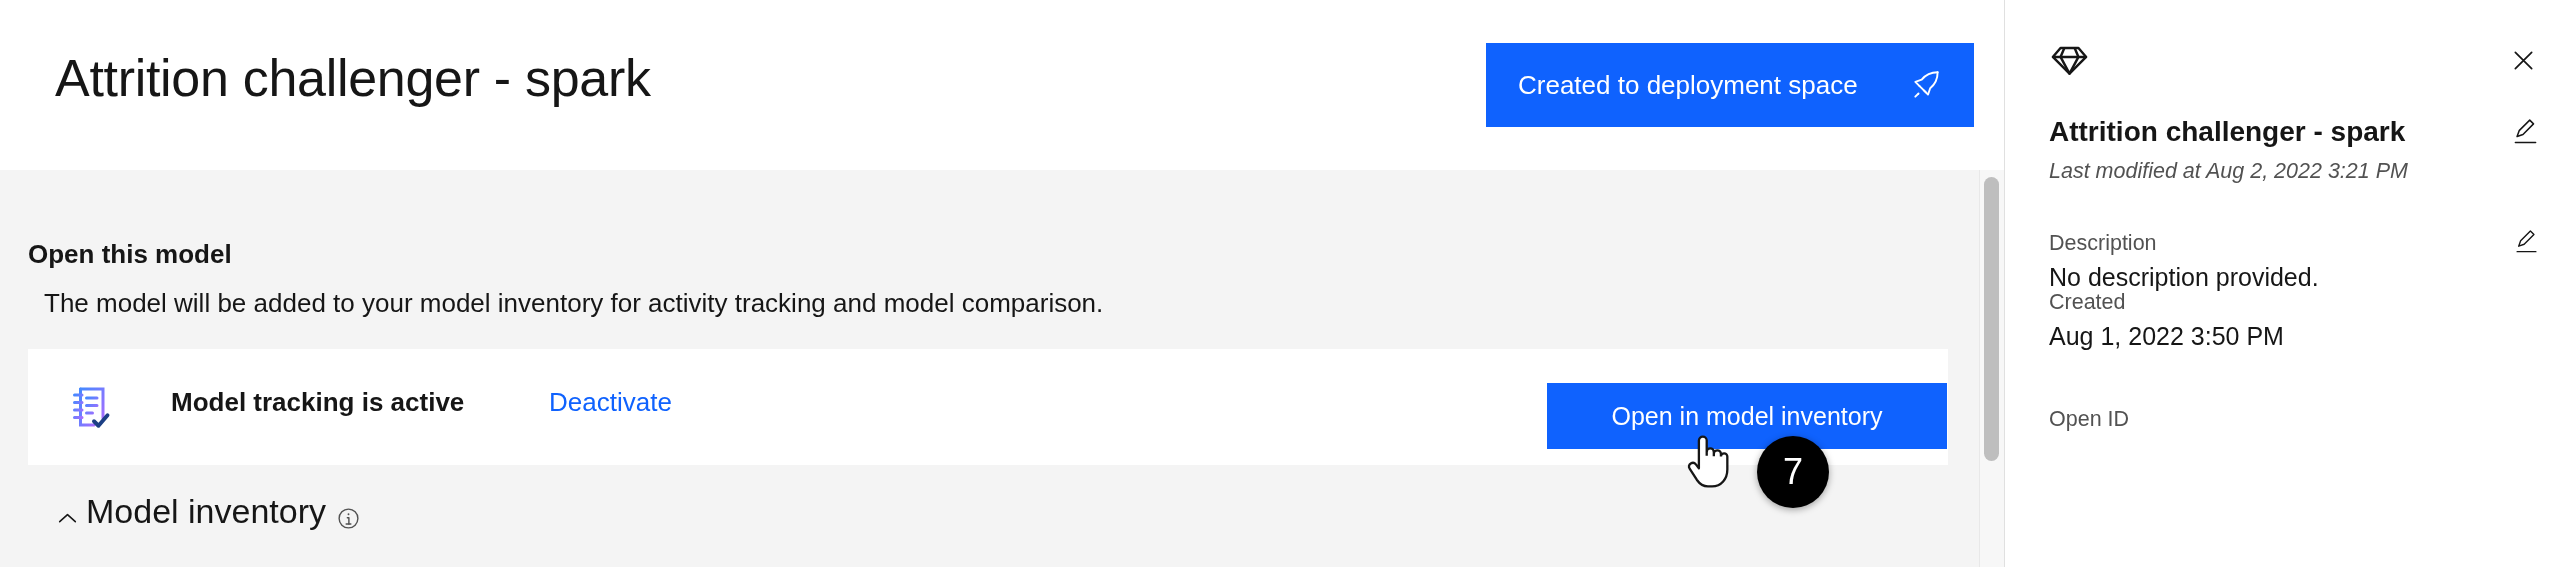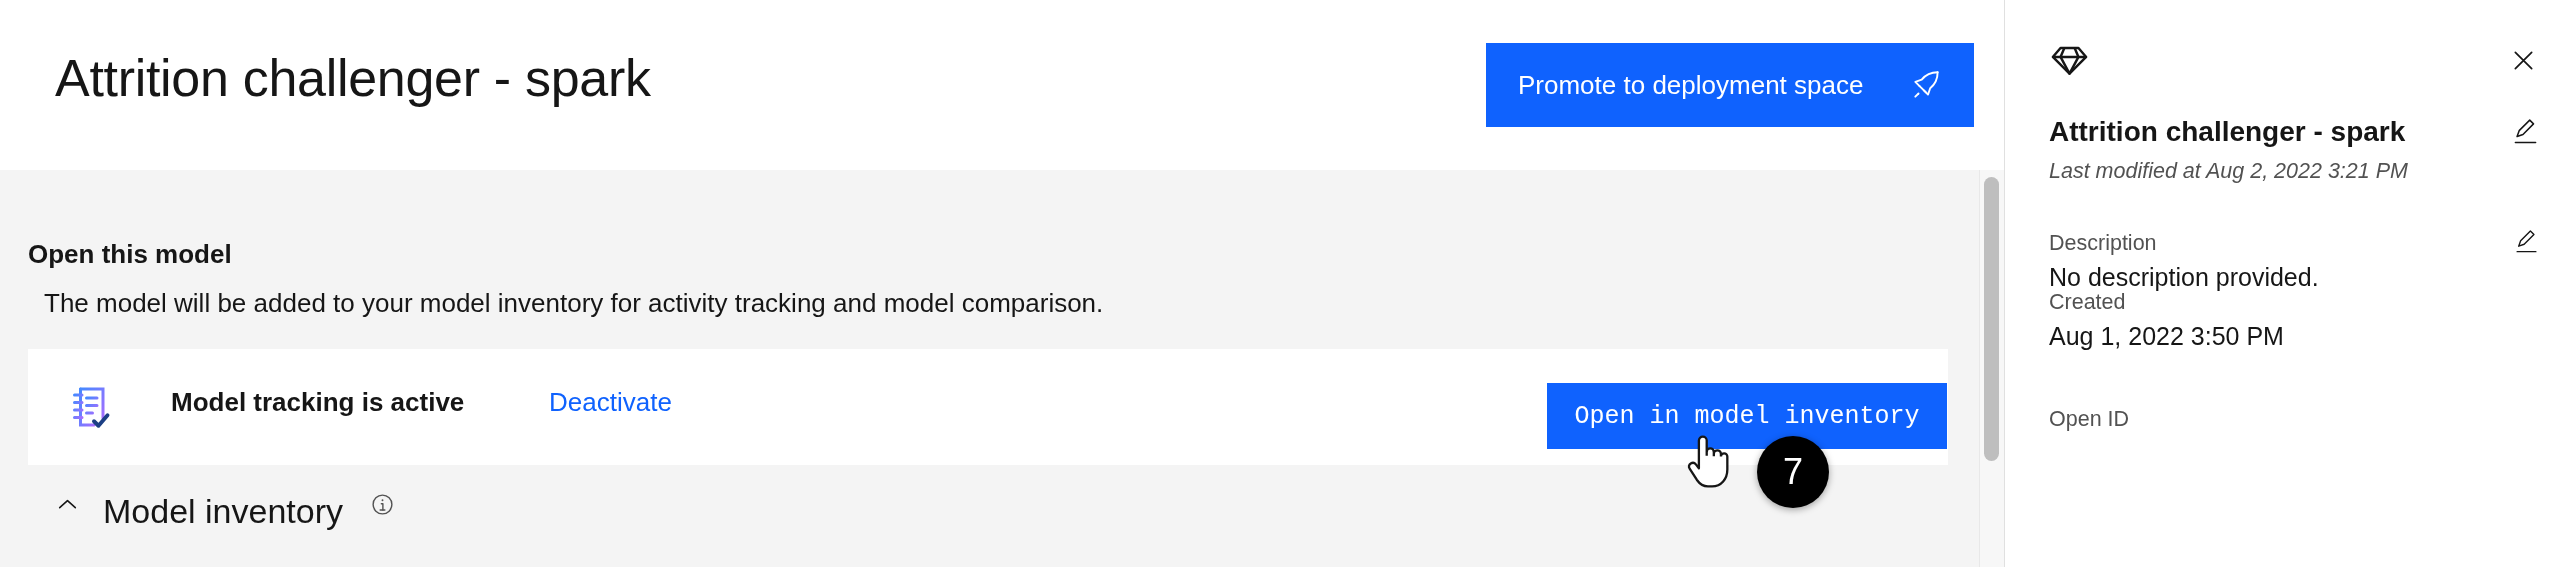--- a/index.html
+++ b/index.html
@@ -115,36 +115,36 @@
     cursor: pointer;
     white-space: nowrap;
   }
   .inventory-button {
     position: absolute;
     left: 1519px; top: 34px;
     width: 400px; height: 66px;
     background: #0f62fe;
     border: none;
     color: #ffffff;
-    font-family: Liberation Mono, monospace;
+    font-family: Liberation Sans, sans-serif;
     font-size: 25px;
     display: flex;
     align-items: center;
     justify-content: center;
     cursor: pointer;
     white-space: nowrap;
   }
 
   
   .accordion-header {
     position: absolute;
     left: 55px; top: 322px;
     display: flex;
-    align-items: flex-start;
-    gap: 23px;
+    align-items: flex-end;
+    gap: 6px;
     cursor: pointer;
   }
   .accordion-chevron { display: flex; align-items: center; }
   .accordion-title {
     font-size: 34px;
     font-weight: 400;
     color: #161616;
     white-space: nowrap;
   }
   .accordion-info { display: flex; align-items: center; margin-left: 3.6px; }
@@ -264,21 +264,21 @@
 <body>
 
 <div class="screen">
 
   <div class="main-region">
 
     <div class="page-header">
       <div class="page-title">Attrition challenger - spark</div>
 
       <button class="promote-button">
-        <span class="btn-label">Promote to deployment space</span>
+        <span class="btn-label">Created to deployment space</span>
         <span class="btn-icon">
           <svg width="34" height="34" viewBox="0 0 32 32" fill="none" stroke="#ffffff" stroke-width="1.8" stroke-linecap="round" stroke-linejoin="round">
             <path d="M26 4C21 4 15 6 11 11l-6 2 4 4"></path>
             <path d="M26 4c0 5-2 11-7 15l-2 6-4-4"></path>
             <path d="M9 17l6 6"></path>
             <path d="M8 24l-3 3"></path>
           </svg>
         </span>
       </button>
     </div>

